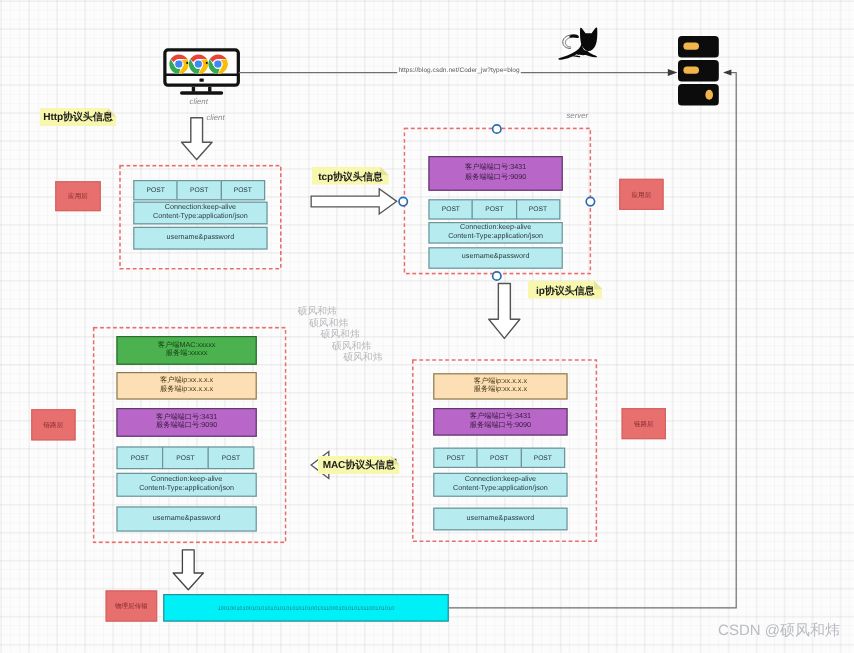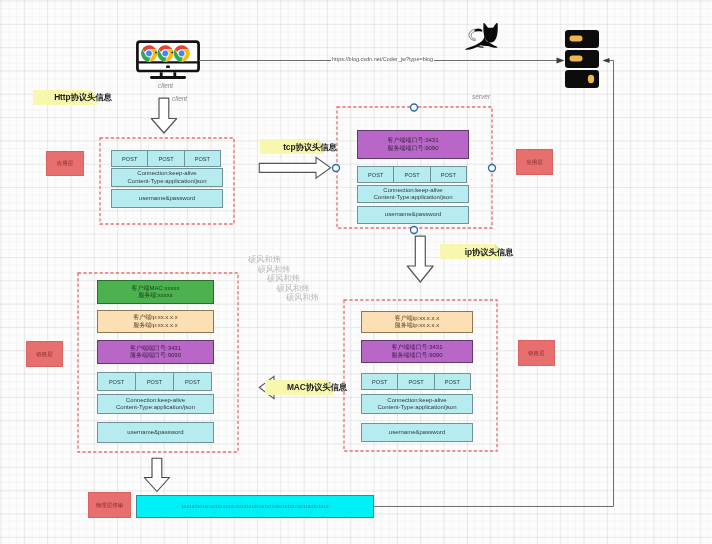--- a/index.html
+++ b/index.html
@@ -27,21 +27,21 @@
   .prow{box-sizing:border-box;border:1px solid #6f9399;display:flex;align-items:center;
         justify-content:center;text-align:center;line-height:1.25;color:#2d3b3e;}
   .cy{background:#b6ebf0;}
   .pp{background:#b866c8;border-color:#5f3a6b;}
   .og{background:#fcdfb4;border-color:#8a7a52;}
   .gr{background:#4cb14f;border-color:#2c6b2e;}
   .postrow{display:flex;}
   .postcell{box-sizing:border-box;border:1px solid #6f9399;background:#b6ebf0;
      display:flex;align-items:center;justify-content:center;}
   
-  .noteWrap{position:absolute;padding-left:36px;}
+  .noteWrap{position:absolute;}
   .noteBg{position:absolute;left:0;top:0;}
   .noteTxt{position:absolute;left:0;top:0;width:100%;height:100%;display:flex;
      align-items:center;justify-content:center;font-weight:bold;font-size:8.4px;
      color:#1c1c1c;white-space:nowrap;letter-spacing:-0.1px;}
   
   .layer{background:#e76f6e;border:1px solid #d86362;box-sizing:border-box;color:#80292a;
          font-size:5.4px;display:flex;align-items:center;justify-content:center;
          white-space:nowrap;letter-spacing:0.1px;}
   .lbl{color:#8a8a8a;font-size:6.5px;font-style:italic;white-space:nowrap;}
   .wm{color:#b9b9bd;white-space:nowrap;}
@@ -227,21 +227,21 @@
       </svg>
     <span class="noteTxt">Http协议头信息</span>
   </div>
   <div class="abs noteWrap" style="left:260px;top:139px;width:64px;height:17px;">
     <svg class="noteBg" width="64" height="15" viewBox="0 0 64 15">
         <path d="M0 0 L57 0 L64 7 L64 15 L0 15 Z" fill="#f7f8ae"></path>
         <path d="M57 0 L64 7 L57 7 Z" fill="#e4e59b"></path>
       </svg>
     <span class="noteTxt">tcp协议头信息</span>
   </div>
-  <div class="abs noteWrap" style="left:440px;top:244px;width:62px;height:17px;">
+  <div class="abs noteWrap" style="left:440px;top:234px;width:62px;height:17px;">
     <svg class="noteBg" width="62" height="15" viewBox="0 0 62 15">
         <path d="M0 0 L55 0 L62 7 L62 15 L0 15 Z" fill="#f7f8ae"></path>
         <path d="M55 0 L62 7 L55 7 Z" fill="#e4e59b"></path>
       </svg>
     <span class="noteTxt">ip协议头信息</span>
   </div>
   <div class="abs noteWrap" style="left:265px;top:356px;width:68px;height:15px;margin-top:24px;">
     <svg class="noteBg" width="68" height="15" viewBox="0 0 68 15">
         <path d="M0 0 L61 0 L68 7 L68 15 L0 15 Z" fill="#f7f8ae"></path>
         <path d="M61 0 L68 7 L61 7 Z" fill="#e4e59b"></path>
@@ -255,13 +255,14 @@
   <div class="abs layer" style="left:518px;top:340px;width:37px;height:26px;">链路层</div>
   <div class="abs layer" style="left:88px;top:492px;width:43px;height:26px;">物理层传输</div>
 
   <div class="abs" style="left:248px;top:254px;width:110px;height:52px;pointer-events:none;text-align:center;">
     <div class="wm" style="position:absolute;left:0px;  top:0px; font-size:8.2px;">硕风和炜</div>
     <div class="wm" style="position:absolute;left:9.5px; top:9.6px;font-size:8.2px;">硕风和炜</div>
     <div class="wm" style="position:absolute;left:19px; top:19.2px;font-size:8.2px;">硕风和炜</div>
     <div class="wm" style="position:absolute;left:28.5px; top:28.8px;font-size:8.2px;">硕风和炜</div>
     <div class="wm" style="position:absolute;left:38px; top:38.4px;font-size:8.2px;">硕风和炜</div>
   </div>
+  <div class="abs" style="right:12px;bottom:10px;font-size:12.5px;color:#b9bcc2;white-space:nowrap;">CSDN @硕风和炜</div>
 </div>
 
 </body></html>

